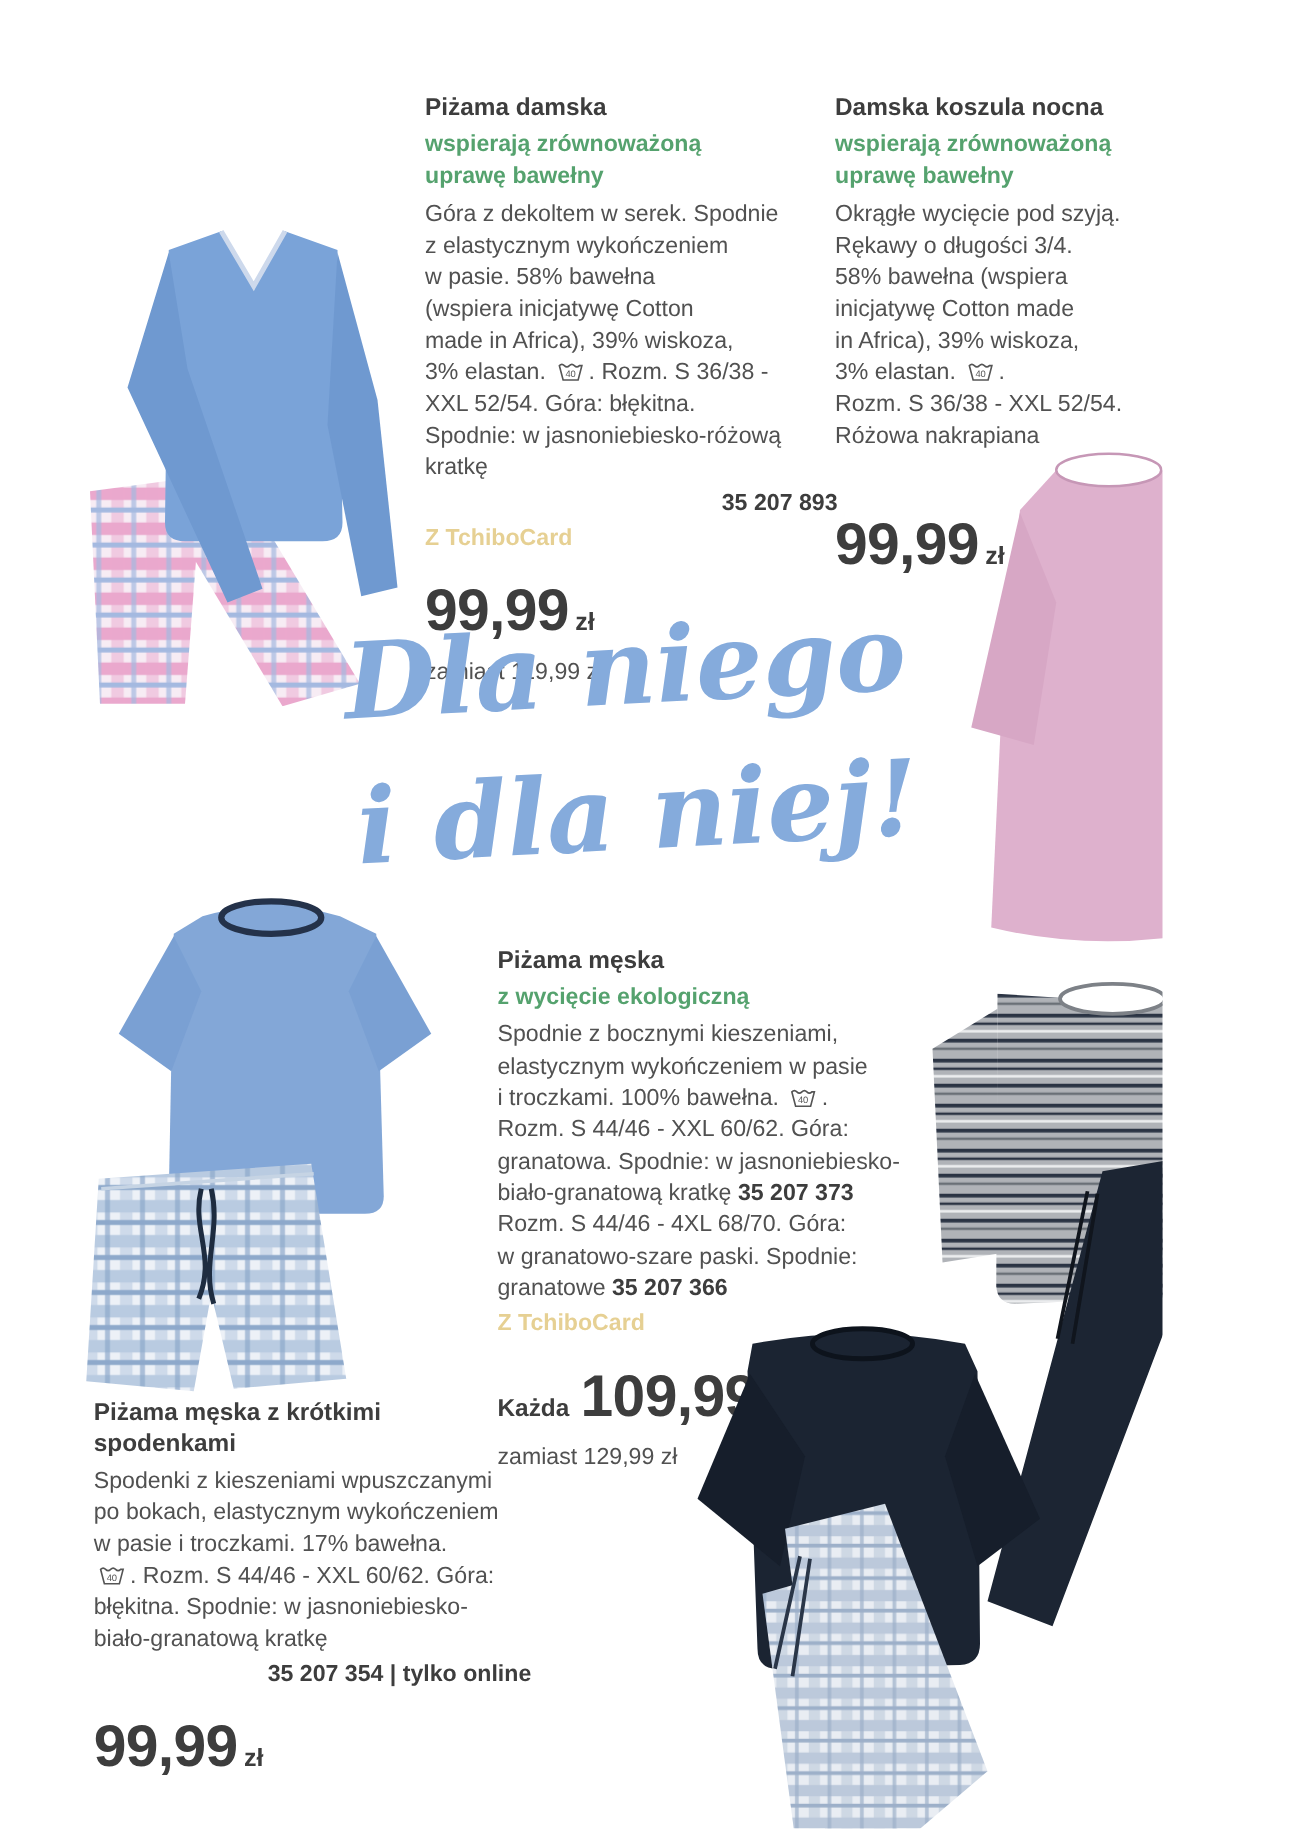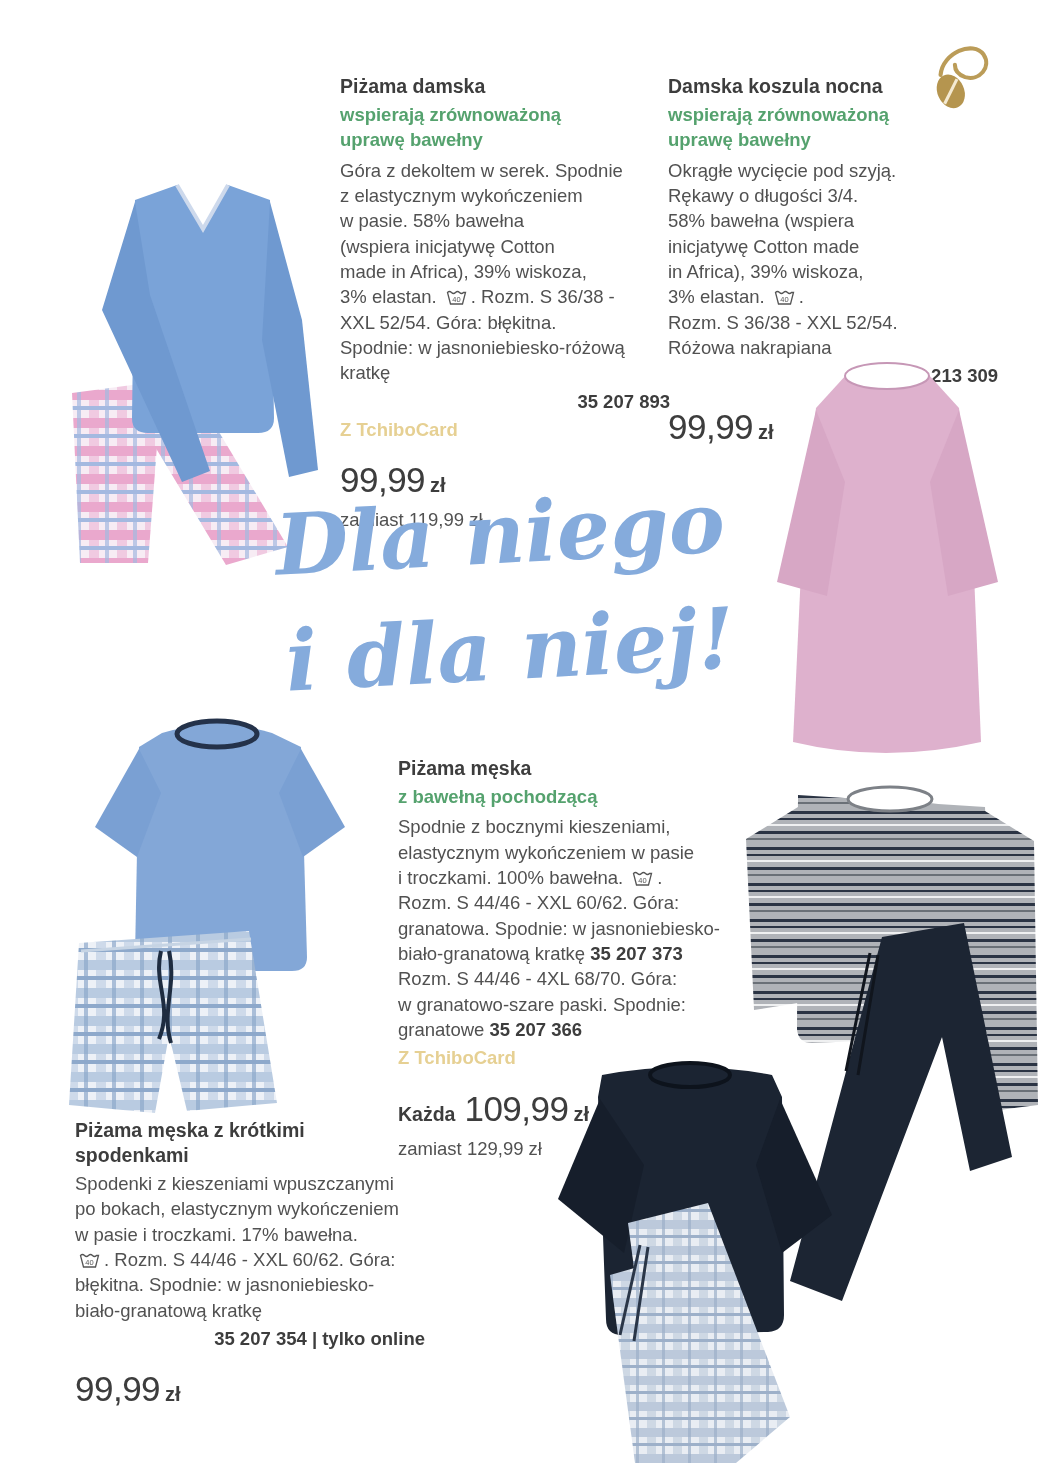--- a/index.html
+++ b/index.html
@@ -1,30 +1,30 @@
 <!DOCTYPE html>
 <html><head>
 <meta charset="utf-8">
 <style>
   html,body { margin:0; padding:0; background:#fff; }
   .page {
-    position:relative; width:1040px; height:1463px; background:#ffffff;
+    position:relative; width:930px; height:1463px; background:#ffffff;
     font-family:"Liberation Sans", sans-serif; overflow:hidden;
   }
   .abs { position:absolute; }
   .tb { position:absolute; color:#515151; font-size:18.5px; line-height:1.37; }
   .title { font-weight:bold; color:#3d3d3d; font-size:19.5px; line-height:1.28; white-space:pre-line; margin:0 0 3px 0; }
   .eco { color:#55a26e; font-weight:bold; white-space:pre-line; margin:0 0 5px 0; }
   .desc { margin:0; white-space:pre-line; }
   .art { font-weight:bold; color:#3d3d3d; }
   .art-line { margin:3px 0 0 0; font-weight:bold; color:#3d3d3d; white-space:pre-line;text-align:right; }
   .card { color:#e6d093; font-weight:bold; margin:3px 0 0 0; }
   .price-row { margin:14px 0 0 0; color:#3d3d3d; }
   .kazda { font-size:19.5px; font-weight:bold; margin-right:9px; }
-  .price-big { font-size:35px; font-weight:400; letter-spacing:-0.5px; }
+  .price-big { font-size:47px; font-weight:700; letter-spacing:-0.5px; }
   .price-cur { font-size:20px; font-weight:bold; margin-left:5px; }
   .old { margin:3px 0 0 0; font-size:18.5px; color:#515151; }
   .wash { display:inline-block; vertical-align:-2px; margin:0 4px; }
   .script-line {
     position:absolute; font-family:"DejaVu Serif", serif; font-style:italic; font-weight:bold;
     color:#85abdc; text-align:center; transform:rotate(-3deg); line-height:1;
   }
 </style>
 </head>
 <body>
@@ -128,21 +128,21 @@
       <polygon points="74,44 30,122 72,152 96,88" fill="#7aa0d3"></polygon>
       <polygon points="236,44 280,122 238,152 214,88" fill="#7aa0d3"></polygon>
       <path d="M14,238 L184,226 L212,398 L122,406 L104,330 L90,408 L4,400 Z" fill="url(#plaidBlue)"></path>
       <line x1="16" y1="246" x2="186" y2="234" stroke="#c6d4e4" stroke-width="3"></line>
       <path d="M96,246 C88,278 108,300 94,334 M104,246 C112,280 96,306 106,338" stroke="#1e2c40" stroke-width="4" fill="none"></path>
     </svg>
   </div>
 
   <div class="tb" style="left:398px; top:756px; width:350px;">
     <p class="title">Piżama męska</p>
-    <p class="eco">z bawełną pochodzącą</p>
+    <p class="eco">z wycięcie ekologiczną</p>
     <p class="desc"><span>Spodnie z bocznymi kieszeniami,
 elastycznym wykończeniem w pasie
 i troczkami. 100% bawełna. </span><svg class="wash" width="21" height="16" viewBox="0 0 21 16">
           <path d="M1.5,3.5 Q3.5,1.5 5.5,3.5 T9.5,3.5 T13.5,3.5 T17.5,3.5 L19.5,3.5 L16.5,15 H4.5 Z" fill="none" stroke="#555" stroke-width="1.3"></path>
           <text x="10.5" y="12.5" font-size="7.5" text-anchor="middle" fill="#555">40</text>
         </svg><span>.
 Rozm. S 44/46 - XXL 60/62. Góra:
 granatowa. Spodnie: w jasnoniebiesko-
 biało-granatową kratkę </span><span class="art">35 207 373</span><span>
 Rozm. S 44/46 - 4XL 68/70. Góra:

